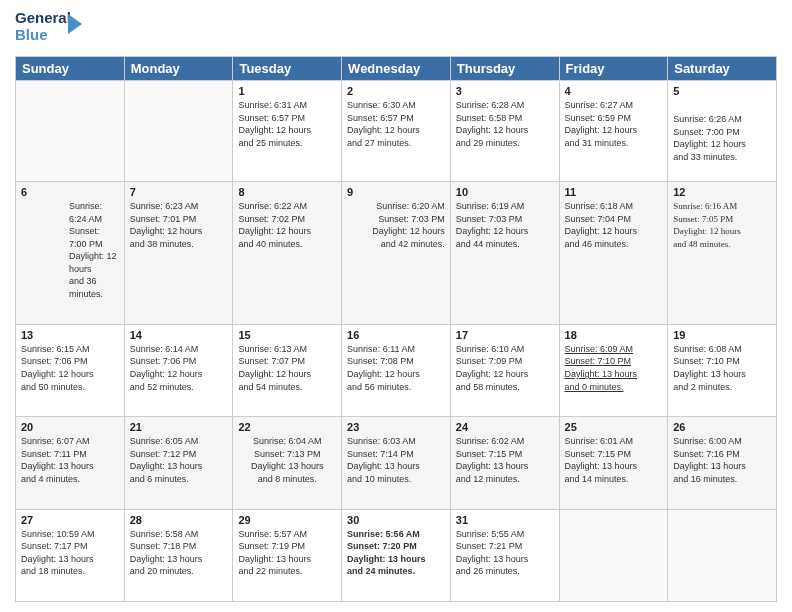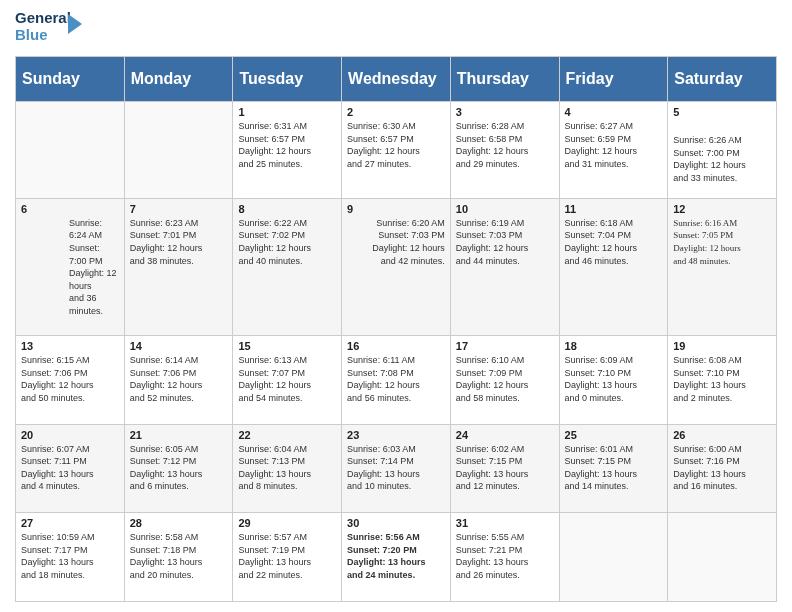--- a/index.html
+++ b/index.html
@@ -43,24 +43,24 @@
     }
     .calendar {
       flex: 1;
       border-collapse: collapse;
       width: 100%;
       table-layout: fixed;
     }
     .calendar th {
       background: #3a6ea5;
       color: #fff;
-      font-size: 16px;
+      font-size: 13px;
       font-weight: bold;
       text-align: left;
-      padding: 13px 6px;
+      padding: 4px 6px;
       border: 1px solid #ccc;
     }
     .calendar td {
       border: 1px solid #ccc;
       vertical-align: top;
       padding: 4px 5px;
       font-size: 9.5px;
       color: #222;
       background: #fff;
       height: 80px;
@@ -239,21 +239,21 @@
           </td>
           <td>
             <span class="day-num">17</span>
             <div class="day-info" style="white-space: pre-line;">Sunrise: 6:10 AM
 Sunset: 7:09 PM
 Daylight: 12 hours
 and 58 minutes.</div>
           </td>
           <td>
             <span class="day-num">18</span>
-            <div class="day-info" style="white-space: pre-line;">Sunrise: 6:09 AM
+            <div class="day-info" style="white-space: pre-line; text-decoration: underline;">Sunrise: 6:09 AM
 Sunset: 7:10 PM
 Daylight: 13 hours
 and 0 minutes.</div>
           </td>
           <td>
             <span class="day-num">19</span>
             <div class="day-info" style="white-space: pre-line;">Sunrise: 6:08 AM
 Sunset: 7:10 PM
 Daylight: 13 hours
 and 2 minutes.</div>
@@ -269,21 +269,21 @@
           </td>
           <td>
             <span class="day-num">21</span>
             <div class="day-info" style="white-space: pre-line;">Sunrise: 6:05 AM
 Sunset: 7:12 PM
 Daylight: 13 hours
 and 6 minutes.</div>
           </td>
           <td>
             <span class="day-num">22</span>
-            <div class="day-info" style="white-space: pre-line;">Sunrise: 6:04 AM
+            <div class="day-info" style="white-space: pre-line; text-align: center;">Sunrise: 6:04 AM
 Sunset: 7:13 PM
 Daylight: 13 hours
 and 8 minutes.</div>
           </td>
           <td>
             <span class="day-num">23</span>
             <div class="day-info" style="white-space: pre-line;">Sunrise: 6:03 AM
 Sunset: 7:14 PM
 Daylight: 13 hours
 and 10 minutes.</div>

